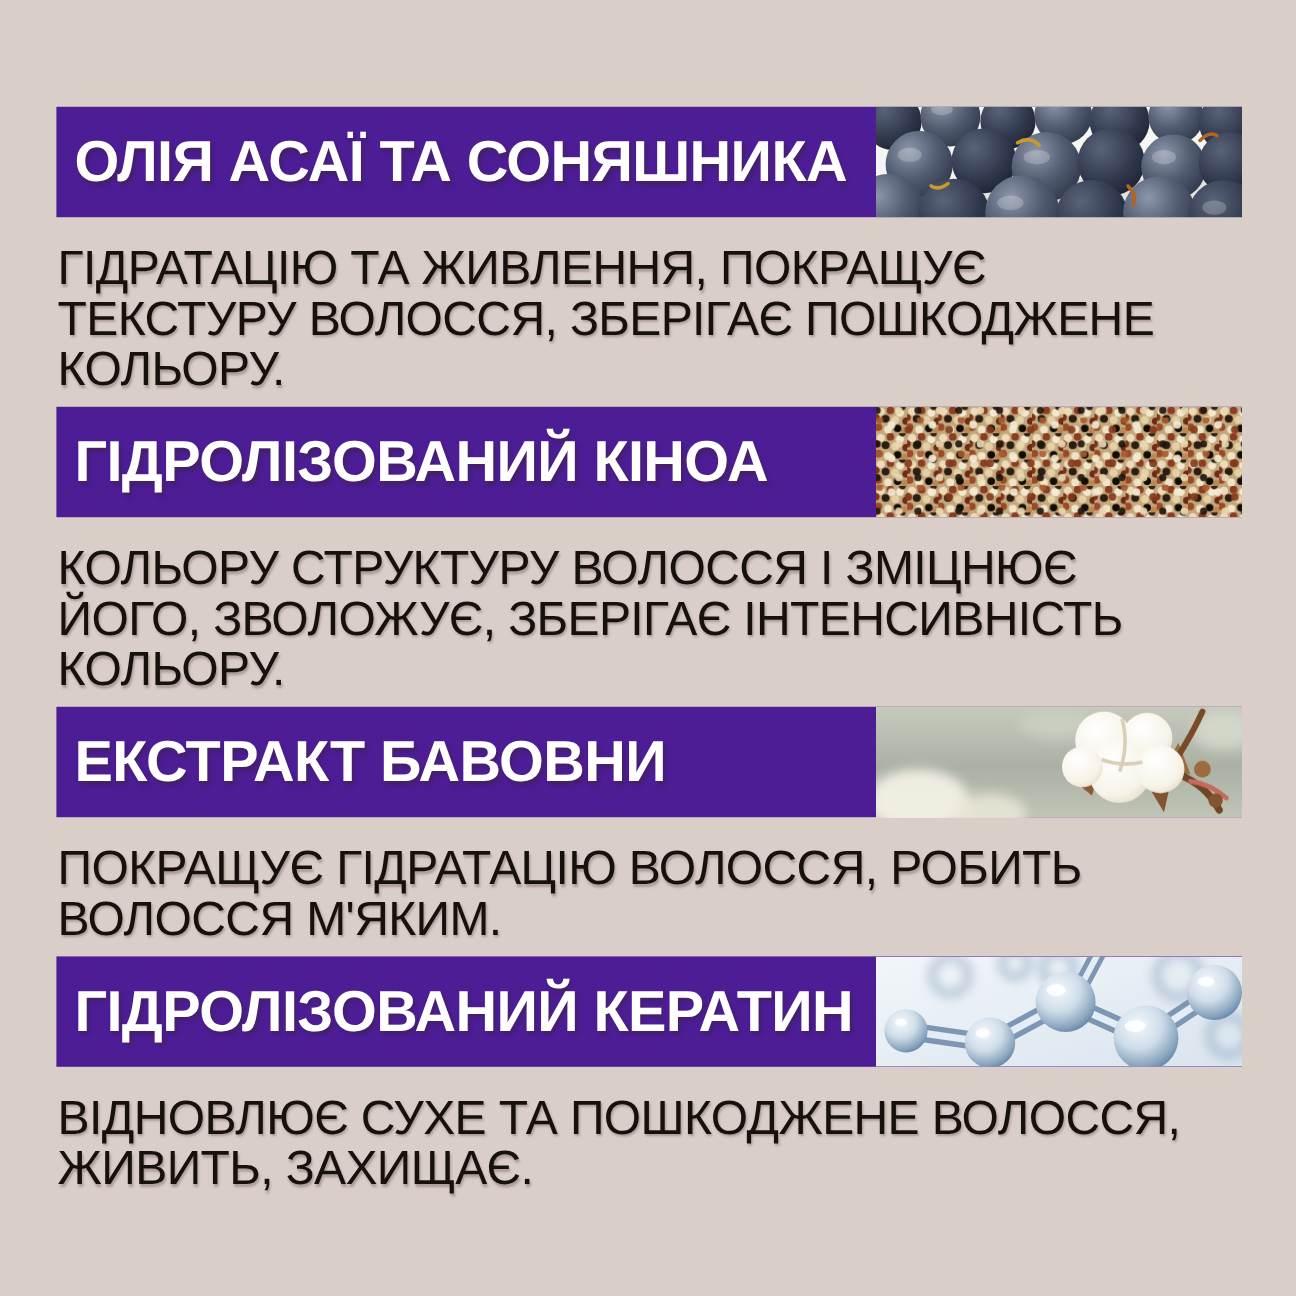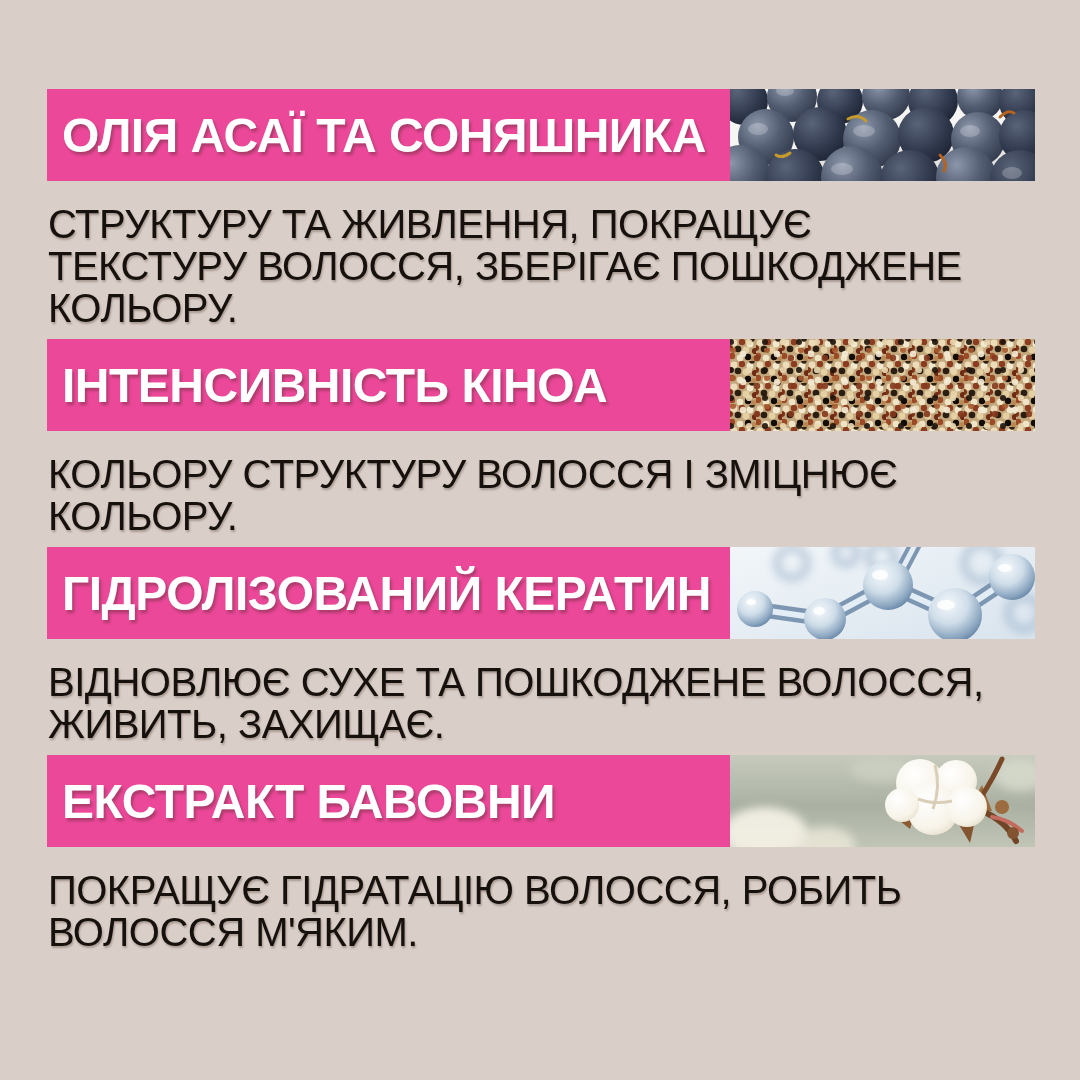--- a/index.html
+++ b/index.html
@@ -11,21 +11,21 @@
     font-family:"Liberation Sans", sans-serif;
   }
   .content{
     position:absolute;
     left:47px;top:89px;
     width:988px;
   }
   .strip{
     display:flex;
     width:988px;height:92px;
-    background:#ec4899;
+    background:#4c1d95;
   }
   .title-area{
     flex:1 1 auto;
     display:flex;align-items:center;
     padding-left:15px;
     overflow:hidden;
   }
   .bar-title{
     color:#ffffff;
     font-size:48px;
@@ -109,30 +109,30 @@
             <g fill="none" stroke-linecap="round">
               <path d="M118 30 q10 -6 18 2" stroke="#c79a2c" stroke-width="3"></path>
               <path d="M210 66 q8 8 4 16" stroke="#b4641f" stroke-width="3"></path>
               <path d="M60 64 q-8 6 -14 2" stroke="#c79a2c" stroke-width="3"></path>
               <path d="M270 28 q8 -8 14 -4" stroke="#b4641f" stroke-width="3"></path>
             </g>
           </svg>
         </div>
       </div>
       <div class="desc">
-        <div class="desc-line">СТРУКТУРУ ТА ЖИВЛЕННЯ, ПОКРАЩУЄ</div>
+        <div class="desc-line">ГІДРАТАЦІЮ ТА ЖИВЛЕННЯ, ПОКРАЩУЄ</div>
         <div class="desc-line">ТЕКСТУРУ ВОЛОССЯ, ЗБЕРІГАЄ ПОШКОДЖЕНЕ</div>
         <div class="desc-line">КОЛЬОРУ.</div>
       </div>
     </div>
 
     <div class="section">
       <div class="strip">
         <div class="title-area">
-          <span class="bar-title">ІНТЕНСИВНІСТЬ КІНОА</span>
+          <span class="bar-title">ГІДРОЛІЗОВАНИЙ КІНОА</span>
         </div>
         <div class="photo">
           <svg width="305" height="92" viewBox="0 0 305 92" xmlns="http://www.w3.org/2000/svg">
             <defs>
               <pattern id="quin" width="26" height="22" patternUnits="userSpaceOnUse">
                 <rect width="26" height="22" fill="#c3a87e"></rect>
                 <circle cx="4" cy="4" r="3.4" fill="#ecdcba"></circle>
                 <circle cx="12" cy="3" r="3.2" fill="#8c3c20"></circle>
                 <circle cx="20" cy="5" r="3.4" fill="#f2e8cd"></circle>
                 <circle cx="25" cy="12" r="3.1" fill="#6e2a14"></circle>
@@ -153,80 +153,22 @@
                 <circle cx="30" cy="2" r="3.0" fill="#a85a2e" opacity="0.9"></circle>
               </pattern>
             </defs>
             <rect width="305" height="92" fill="url(#quin)"></rect>
             <rect width="305" height="92" fill="url(#quin2)"></rect>
           </svg>
         </div>
       </div>
       <div class="desc">
         <div class="desc-line">КОЛЬОРУ СТРУКТУРУ ВОЛОССЯ І ЗМІЦНЮЄ</div>
+        <div class="desc-line">ЙОГО, ЗВОЛОЖУЄ, ЗБЕРІГАЄ ІНТЕНСИВНІСТЬ</div>
         <div class="desc-line">КОЛЬОРУ.</div>
-      </div>
-    </div>
-
-    <div class="section">
-      <div class="strip">
-        <div class="title-area">
-          <span class="bar-title">ГІДРОЛІЗОВАНИЙ КЕРАТИН</span>
-        </div>
-        <div class="photo">
-          <svg width="305" height="92" viewBox="0 0 305 92" xmlns="http://www.w3.org/2000/svg">
-            <defs>
-              <linearGradient id="kbg" x1="0" y1="0" x2="1" y2="1">
-                <stop offset="0%" stop-color="#f2f6f9"></stop>
-                  <stop offset="100%" stop-color="#d9e4ee"></stop>
-              </linearGradient>
-              <radialGradient id="glass" cx="38%" cy="30%" r="80%">
-                <stop offset="0%" stop-color="#f4f8fb"></stop>
-                  <stop offset="45%" stop-color="#cfdde9"></stop>
-                  <stop offset="78%" stop-color="#8ba6c0"></stop>
-                  <stop offset="100%" stop-color="#54749a"></stop>
-              </radialGradient>
-              <filter id="blur2" x="-40%" y="-40%" width="180%" height="180%">
-                  <feGaussianBlur stdDeviation="4"></feGaussianBlur>
-                </filter>
-            </defs>
-            <rect width="305" height="92" fill="url(#kbg)"></rect>
-            <g filter="url(#blur2)" stroke="#8ea7c2" stroke-width="9" fill="none" opacity="0.45">
-              <circle cx="62" cy="16" r="15"></circle>
-              <circle cx="152" cy="10" r="13"></circle>
-              <circle cx="252" cy="16" r="18"></circle>
-              <circle cx="294" cy="66" r="16"></circle>
-              <circle cx="116" cy="6" r="11"></circle>
-            </g>
-            <g stroke-linecap="round">
-              <path d="M25 62 L95 72 L158 38 L225 68 L282 30" stroke="#7d97b2" stroke-width="15" fill="none"></path>
-              <path d="M25 62 L95 72 L158 38 L225 68 L282 30" stroke="#e3edf5" stroke-width="6" fill="none"></path>
-              <path d="M168 30 L186 -4" stroke="#7d97b2" stroke-width="13"></path>
-              <path d="M168 30 L186 -4" stroke="#e3edf5" stroke-width="5"></path>
-            </g>
-            <g>
-              <circle cx="25" cy="62" r="18" fill="url(#glass)"></circle>
-              <circle cx="95" cy="72" r="21" fill="url(#glass)"></circle>
-              <circle cx="158" cy="38" r="25" fill="url(#glass)"></circle>
-              <circle cx="225" cy="68" r="27" fill="url(#glass)"></circle>
-              <circle cx="282" cy="30" r="23" fill="url(#glass)"></circle>
-            </g>
-            <g fill="#ffffff" opacity="0.85">
-              <ellipse cx="150" cy="28" rx="8" ry="5"></ellipse>
-              <ellipse cx="216" cy="58" rx="9" ry="5"></ellipse>
-              <ellipse cx="275" cy="21" rx="7" ry="4"></ellipse>
-              <ellipse cx="89" cy="64" rx="6" ry="4"></ellipse>
-              <ellipse cx="21" cy="55" rx="5" ry="3"></ellipse>
-            </g>
-          </svg>
-        </div>
-      </div>
-      <div class="desc">
-        <div class="desc-line">ВІДНОВЛЮЄ СУХЕ ТА ПОШКОДЖЕНЕ ВОЛОССЯ,</div>
-        <div class="desc-line">ЖИВИТЬ, ЗАХИЩАЄ.</div>
       </div>
     </div>
 
     <div class="section">
       <div class="strip">
         <div class="title-area">
           <span class="bar-title">ЕКСТРАКТ БАВОВНИ</span>
         </div>
         <div class="photo">
           <svg width="305" height="92" viewBox="0 0 305 92" xmlns="http://www.w3.org/2000/svg">
@@ -273,14 +215,73 @@
             </g>
           </svg>
         </div>
       </div>
       <div class="desc">
         <div class="desc-line">ПОКРАЩУЄ ГІДРАТАЦІЮ ВОЛОССЯ, РОБИТЬ</div>
         <div class="desc-line">ВОЛОССЯ М'ЯКИМ.</div>
       </div>
     </div>
 
+    <div class="section">
+      <div class="strip">
+        <div class="title-area">
+          <span class="bar-title">ГІДРОЛІЗОВАНИЙ КЕРАТИН</span>
+        </div>
+        <div class="photo">
+          <svg width="305" height="92" viewBox="0 0 305 92" xmlns="http://www.w3.org/2000/svg">
+            <defs>
+              <linearGradient id="kbg" x1="0" y1="0" x2="1" y2="1">
+                <stop offset="0%" stop-color="#f2f6f9"></stop>
+                  <stop offset="100%" stop-color="#d9e4ee"></stop>
+              </linearGradient>
+              <radialGradient id="glass" cx="38%" cy="30%" r="80%">
+                <stop offset="0%" stop-color="#f4f8fb"></stop>
+                  <stop offset="45%" stop-color="#cfdde9"></stop>
+                  <stop offset="78%" stop-color="#8ba6c0"></stop>
+                  <stop offset="100%" stop-color="#54749a"></stop>
+              </radialGradient>
+              <filter id="blur2" x="-40%" y="-40%" width="180%" height="180%">
+                  <feGaussianBlur stdDeviation="4"></feGaussianBlur>
+                </filter>
+            </defs>
+            <rect width="305" height="92" fill="url(#kbg)"></rect>
+            <g filter="url(#blur2)" stroke="#8ea7c2" stroke-width="9" fill="none" opacity="0.45">
+              <circle cx="62" cy="16" r="15"></circle>
+              <circle cx="152" cy="10" r="13"></circle>
+              <circle cx="252" cy="16" r="18"></circle>
+              <circle cx="294" cy="66" r="16"></circle>
+              <circle cx="116" cy="6" r="11"></circle>
+            </g>
+            <g stroke-linecap="round">
+              <path d="M25 62 L95 72 L158 38 L225 68 L282 30" stroke="#7d97b2" stroke-width="15" fill="none"></path>
+              <path d="M25 62 L95 72 L158 38 L225 68 L282 30" stroke="#e3edf5" stroke-width="6" fill="none"></path>
+              <path d="M168 30 L186 -4" stroke="#7d97b2" stroke-width="13"></path>
+              <path d="M168 30 L186 -4" stroke="#e3edf5" stroke-width="5"></path>
+            </g>
+            <g>
+              <circle cx="25" cy="62" r="18" fill="url(#glass)"></circle>
+              <circle cx="95" cy="72" r="21" fill="url(#glass)"></circle>
+              <circle cx="158" cy="38" r="25" fill="url(#glass)"></circle>
+              <circle cx="225" cy="68" r="27" fill="url(#glass)"></circle>
+              <circle cx="282" cy="30" r="23" fill="url(#glass)"></circle>
+            </g>
+            <g fill="#ffffff" opacity="0.85">
+              <ellipse cx="150" cy="28" rx="8" ry="5"></ellipse>
+              <ellipse cx="216" cy="58" rx="9" ry="5"></ellipse>
+              <ellipse cx="275" cy="21" rx="7" ry="4"></ellipse>
+              <ellipse cx="89" cy="64" rx="6" ry="4"></ellipse>
+              <ellipse cx="21" cy="55" rx="5" ry="3"></ellipse>
+            </g>
+          </svg>
+        </div>
+      </div>
+      <div class="desc">
+        <div class="desc-line">ВІДНОВЛЮЄ СУХЕ ТА ПОШКОДЖЕНЕ ВОЛОССЯ,</div>
+        <div class="desc-line">ЖИВИТЬ, ЗАХИЩАЄ.</div>
+      </div>
+    </div>
+
   </div>
 </div>
 
 </body></html>

